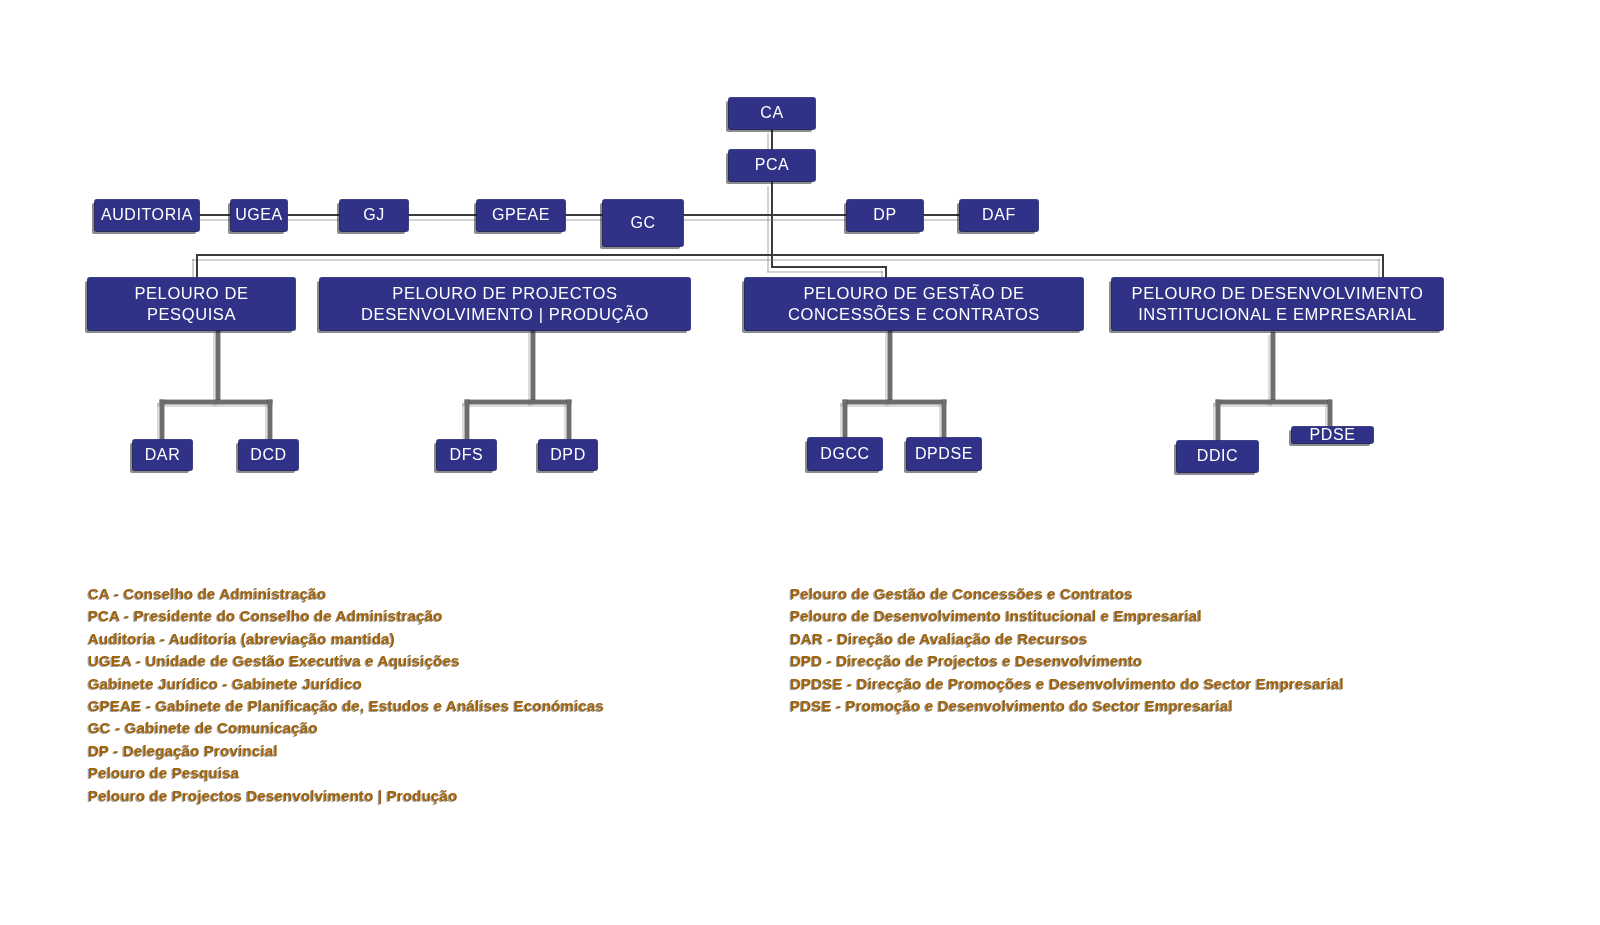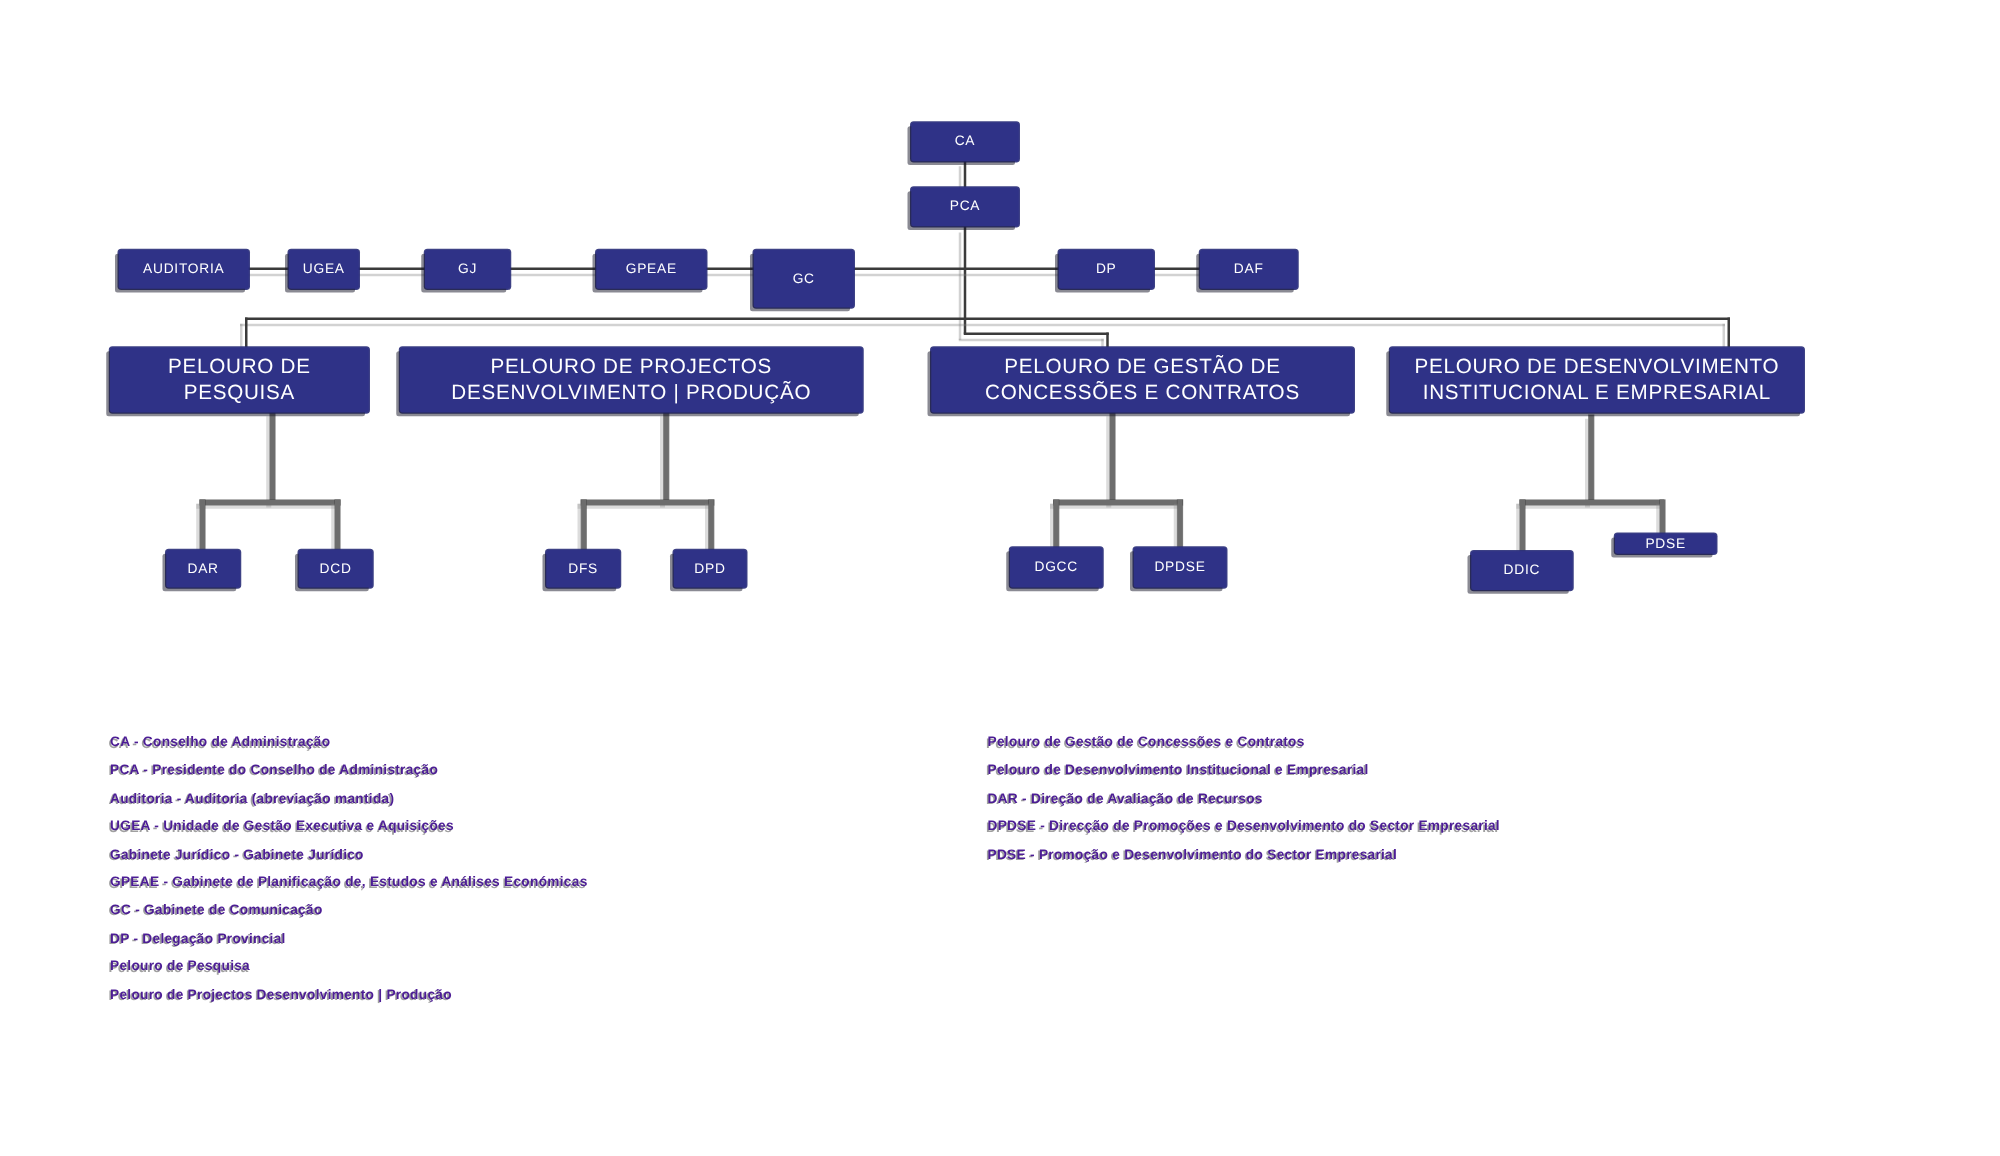--- a/index.html
+++ b/index.html
@@ -7,30 +7,30 @@
     position:relative;width:1600px;height:925px;background:#ffffff;overflow:hidden;
     font-family:"Liberation Sans","DejaVu Sans",sans-serif;
   }
   .node{
     position:absolute;background:#2f3287;color:#ffffff;
     display:flex;align-items:center;justify-content:center;text-align:center;
     white-space:pre-line;border-radius:2px;
     box-shadow:-3px 3px 0 rgba(22,22,40,.5), 0 0 0 1px rgba(40,44,120,.9);
     letter-spacing:.6px;line-height:1.3;
   }
-  .node.sm{font-size:11px;}
+  .node.sm{font-size:16px;}
   .node.lg{font-size:16.5px;}
   .line{position:absolute;background:#3b3b3b;box-shadow:-4px 5px 0 rgba(125,125,125,.35);}
   .line.h{height:2px;}
   .line.v{width:2px;}
   .line.gray{background:#6d6d6d;box-shadow:-3px 3px 0 rgba(140,140,140,.3),0 0 0 .5px rgba(55,55,55,.6);}
   .line.gray.h{height:4px;}
   .line.gray.v{width:4px;}
   .legend{
-    position:absolute;top:583px;font-size:11px;font-weight:600;color:#4c1d95;
+    position:absolute;top:583px;font-size:15px;font-weight:600;color:#a16207;
     line-height:22.4px;letter-spacing:.2px;white-space:nowrap;
     text-shadow:-1.3px 1.3px 0 rgba(45,45,45,.45);
   }
   .legend.left{left:88px;}
   .legend.right{left:790px;}
 </style>
 </head>
 <body>
 
 <div id="stage">
@@ -101,17 +101,18 @@
     <div>GPEAE - Gabinete de Planificação de, Estudos e Análises Económicas</div>
     <div>GC - Gabinete de Comunicação</div>
     <div>DP - Delegação Provincial</div>
     <div>Pelouro de Pesquisa</div>
     <div>Pelouro de Projectos Desenvolvimento | Produção</div>
   </div>
   <div class="legend right">
     <div>Pelouro de Gestão de Concessões e Contratos</div>
     <div>Pelouro de Desenvolvimento Institucional e Empresarial</div>
     <div>DAR - Direção de Avaliação de Recursos</div>
+    <div>DPD - Direcção de Projectos e Desenvolvimento</div>
     <div>DPDSE - Direcção de Promoções e Desenvolvimento do Sector Empresarial</div>
     <div>PDSE - Promoção e Desenvolvimento do Sector Empresarial</div>
   </div>
 
 </div>
 
 </body></html>

